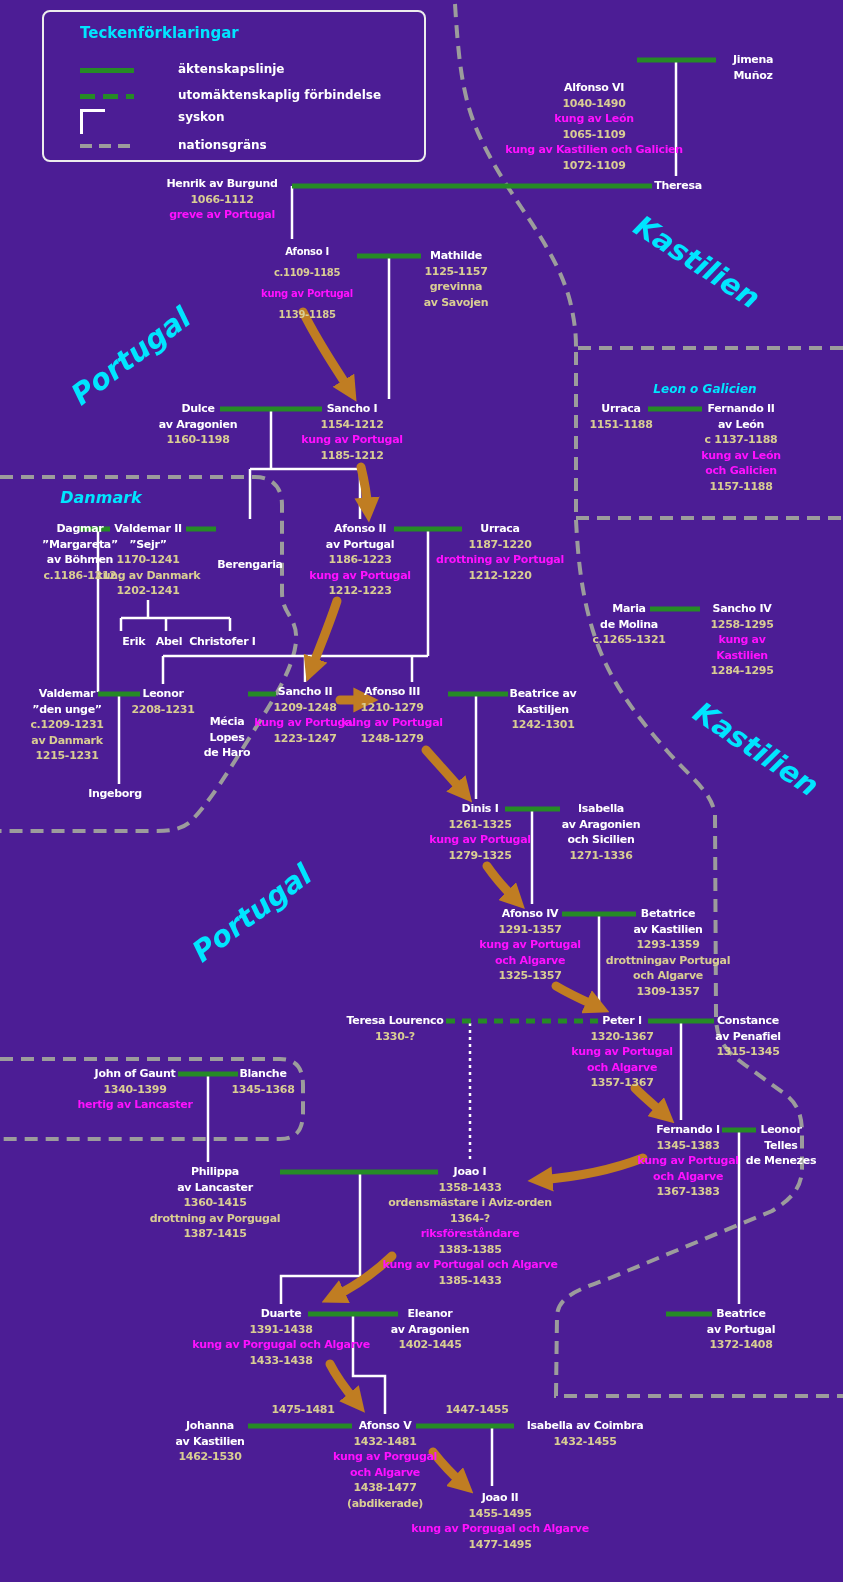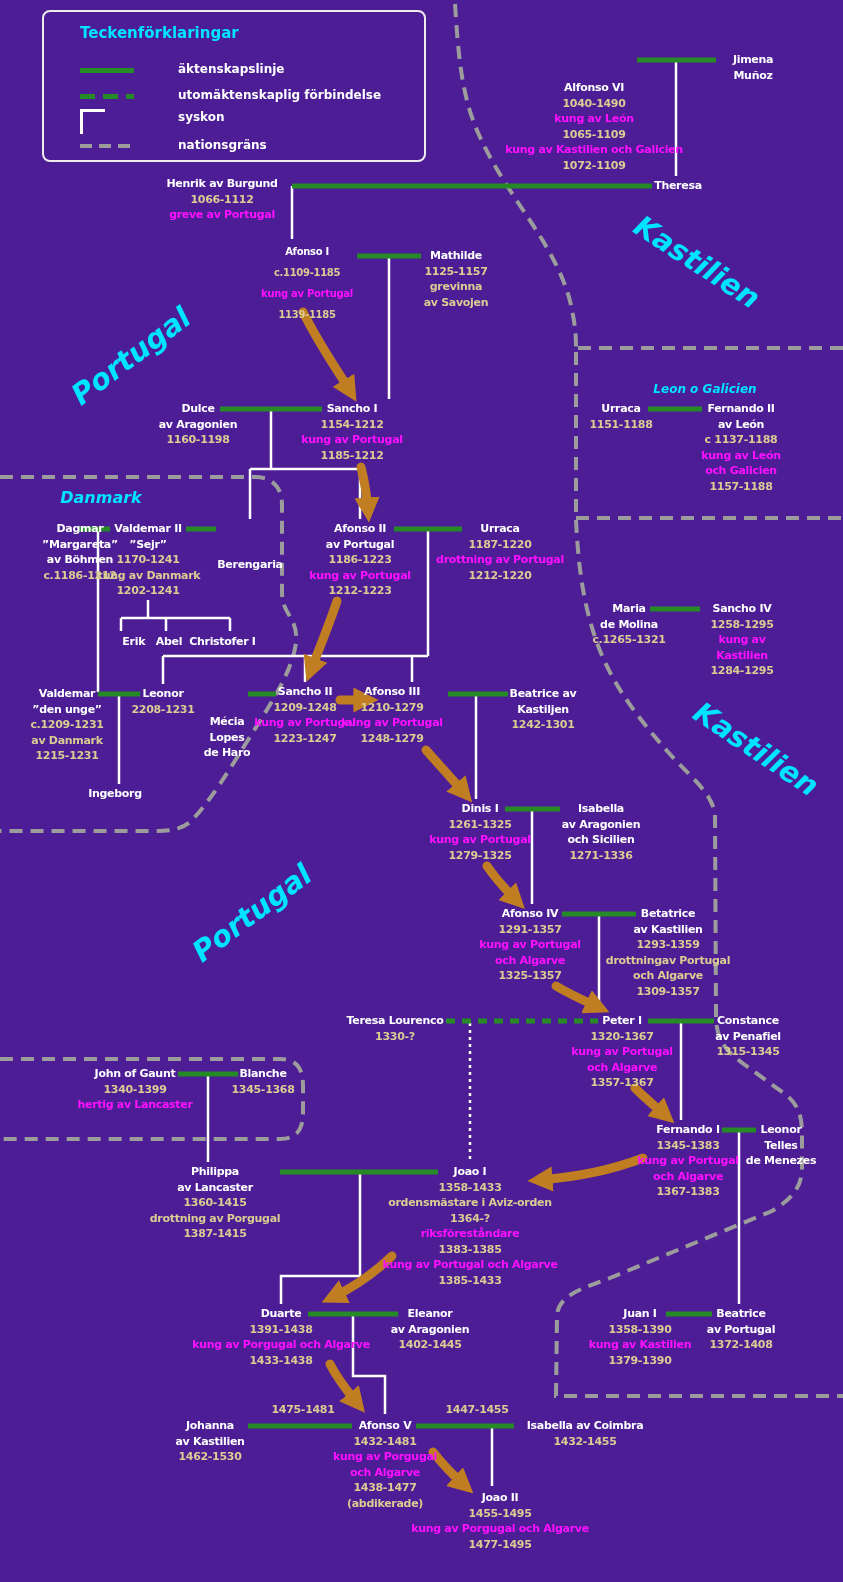--- a/index.html
+++ b/index.html
@@ -351,26 +351,20 @@
         <div class="ln name">Duarte</div>
         <div class="ln dates">1391-1438</div>
         <div class="ln title">kung av Porgugal och Algarve</div>
         <div class="ln dates">1433-1438</div>
       </div>
       <div class="person" style="left: 430px; top: 1306px;">
         <div class="ln name">Eleanor</div>
         <div class="ln name">av Aragonien</div>
         <div class="ln dates">1402-1445</div>
       </div>
-      <div class="person" style="left: 640px; top: 1306px;">
-        <div class="ln name">Juan I</div>
-        <div class="ln dates">1358-1390</div>
-        <div class="ln title">kung av Kastilien</div>
-        <div class="ln dates">1379-1390</div>
-      </div>
       <div class="person" style="left: 741px; top: 1306px;">
         <div class="ln name">Beatrice</div>
         <div class="ln name">av Portugal</div>
         <div class="ln dates">1372-1408</div>
       </div>
       <div class="person" style="left: 210px; top: 1418px;">
         <div class="ln name">Johanna</div>
         <div class="ln name">av Kastilien</div>
         <div class="ln dates">1462-1530</div>
       </div>

